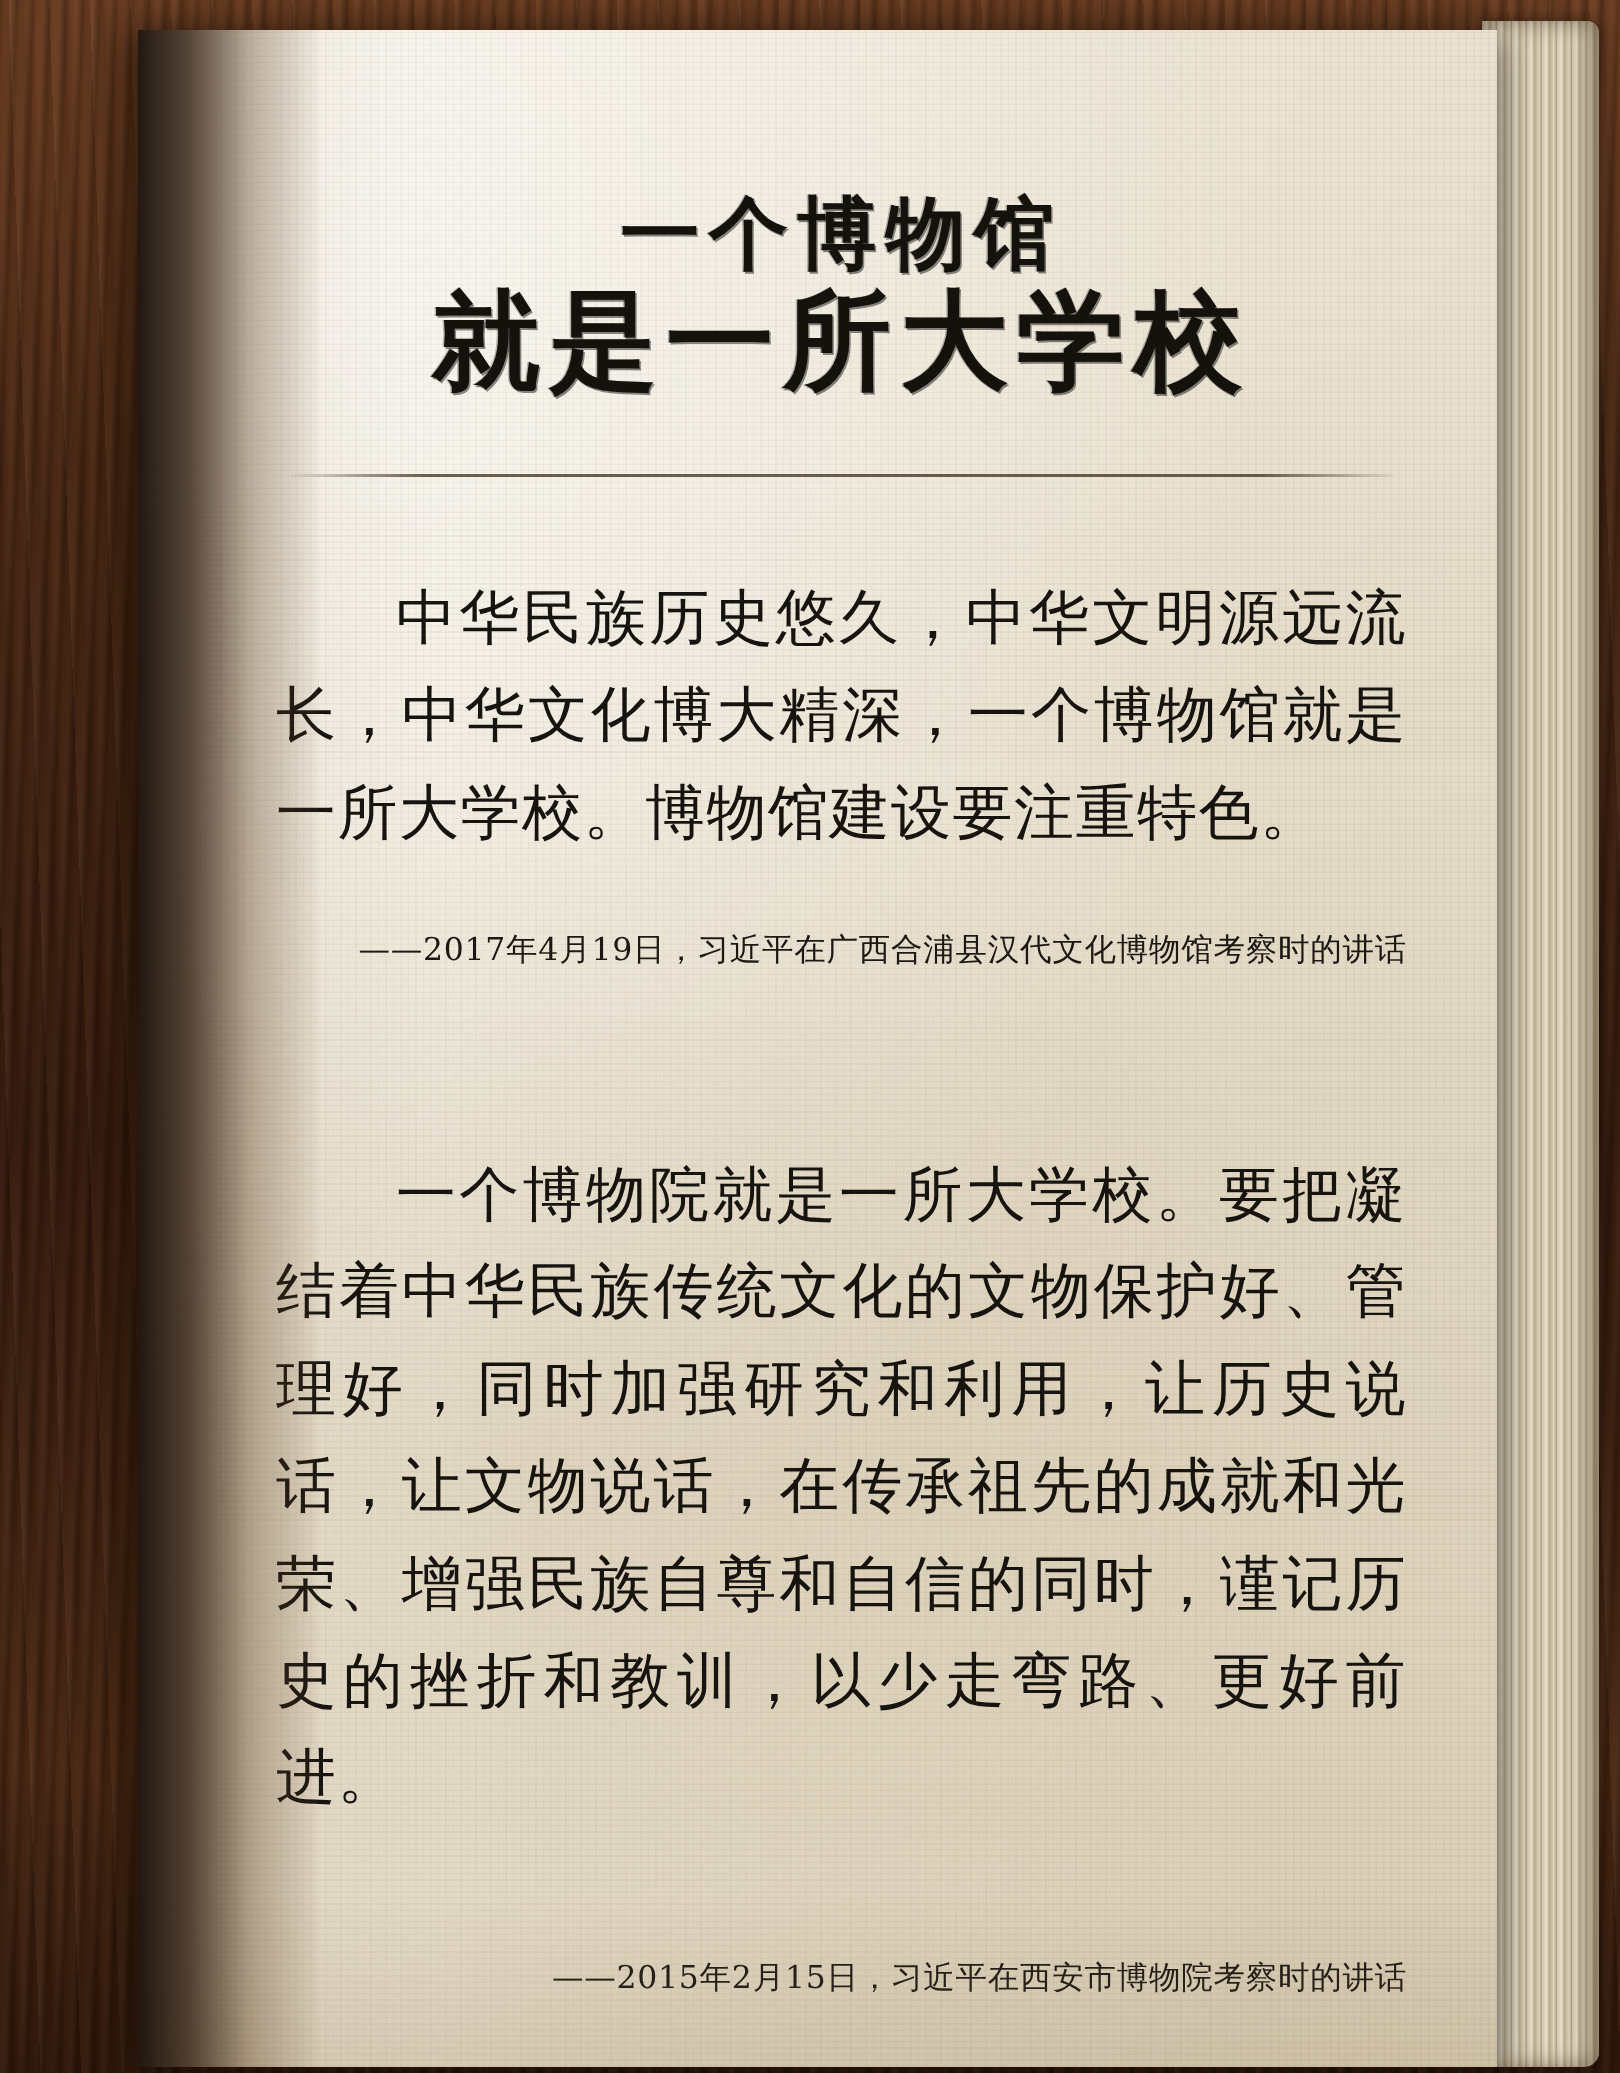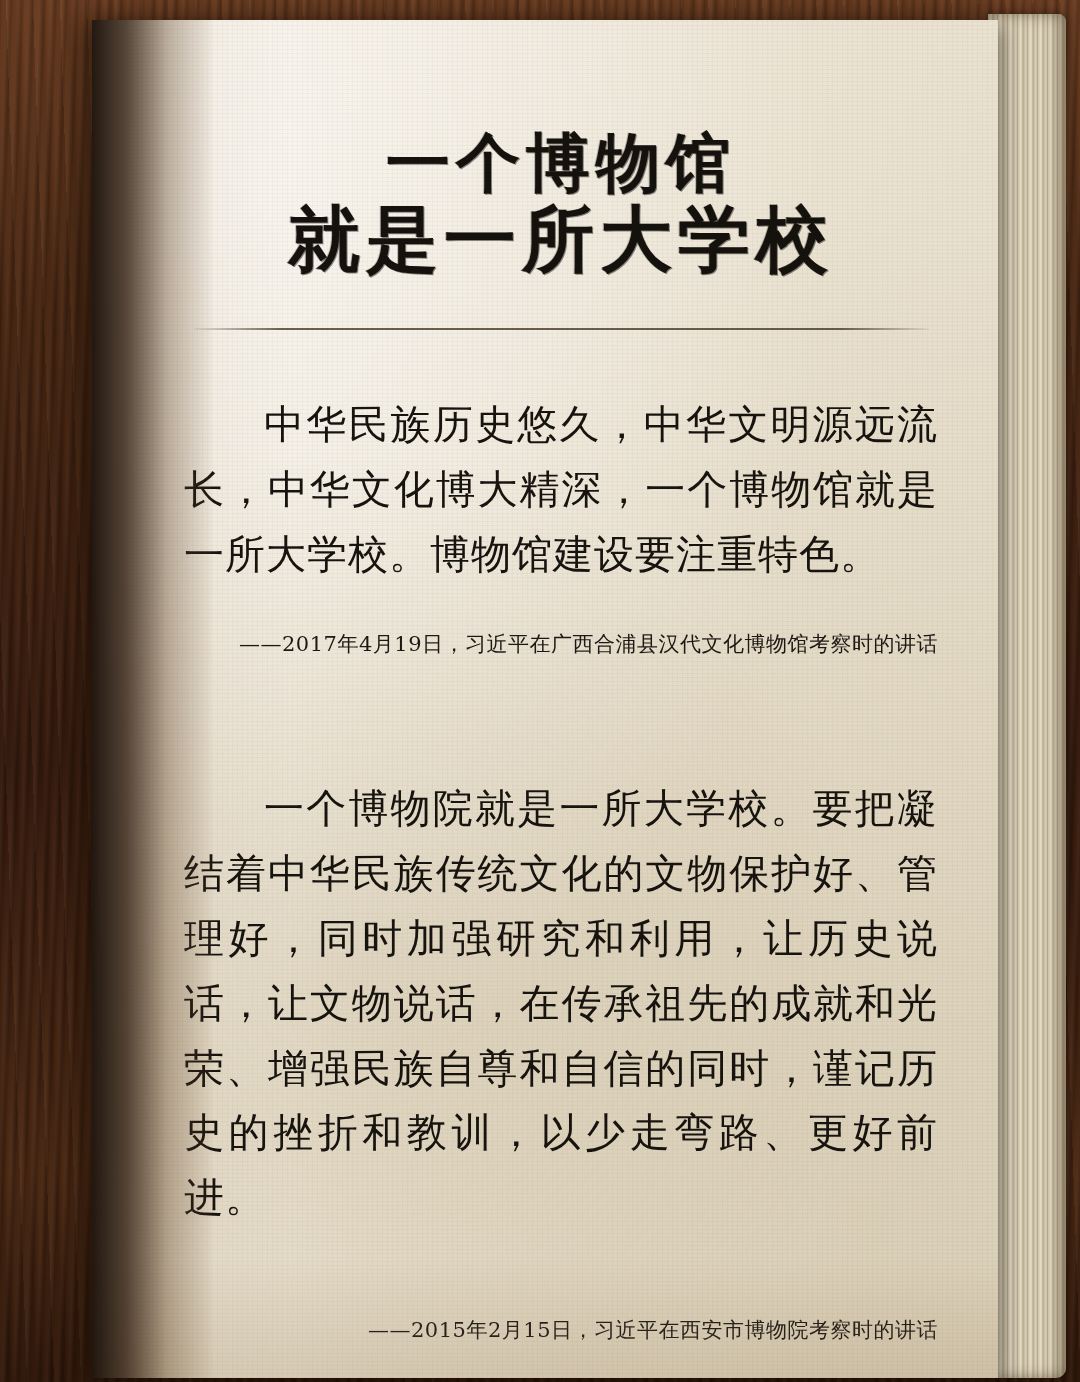--- a/index.html
+++ b/index.html
@@ -107,21 +107,21 @@
   .title {
     margin: 108px 0 0 0;
     text-align: center;
     color: #15110d;
     font-family: "DejaVu Serif", "Liberation Serif", serif;
     font-weight: 700;
     letter-spacing: 6px;
   }
   .title .l1 {
     display: block;
-    font-size: 64px;
+    font-size: 53px;
     line-height: 1.08;
     text-shadow: 1px 1px 0 rgba(0,0,0,0.45), -1px 0 0 rgba(0,0,0,0.25);
   }
   .title .l2 {
     display: block;
     font-size: 72px;
     line-height: 1.18;
     text-shadow: 1px 1px 0 rgba(0,0,0,0.45), -1px 0 0 rgba(0,0,0,0.25);
   }
 

